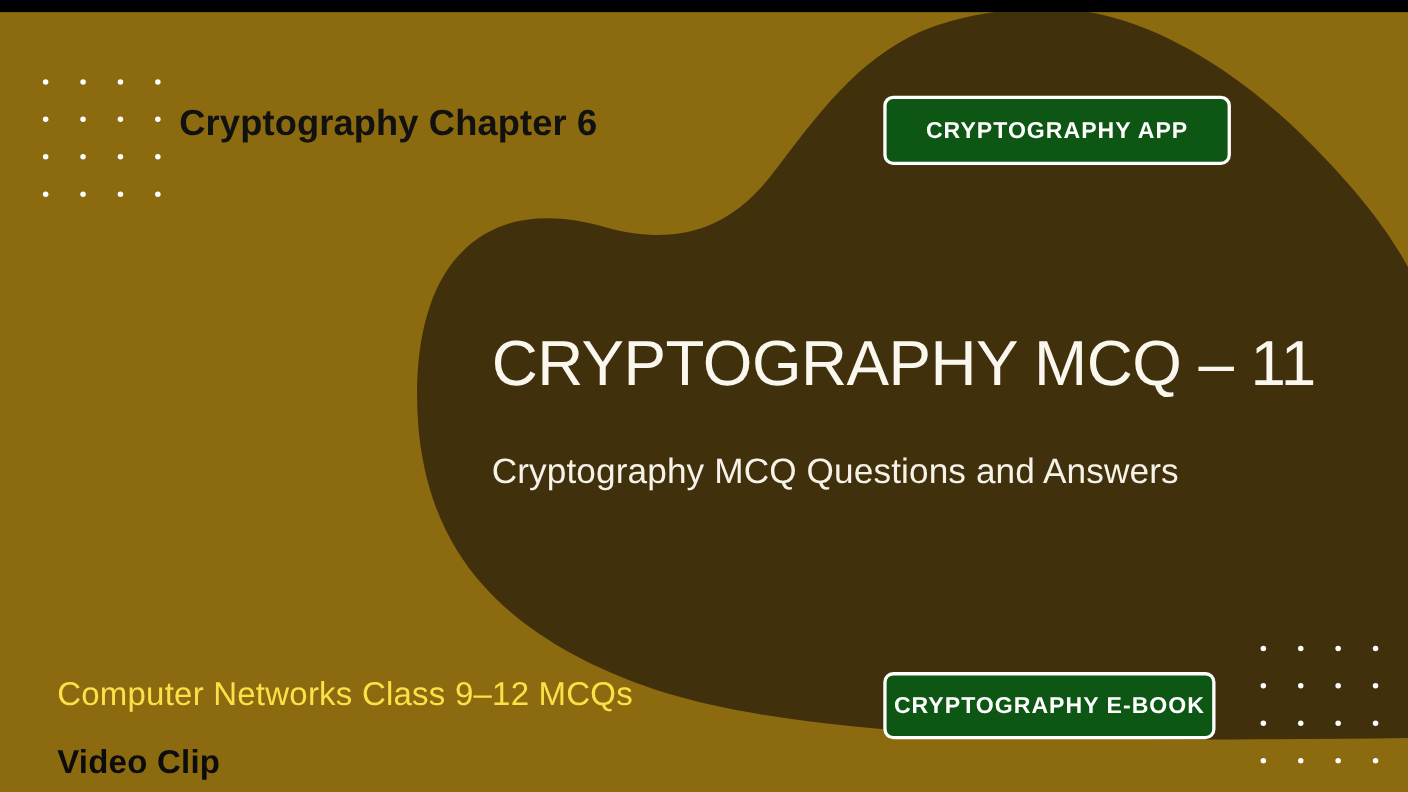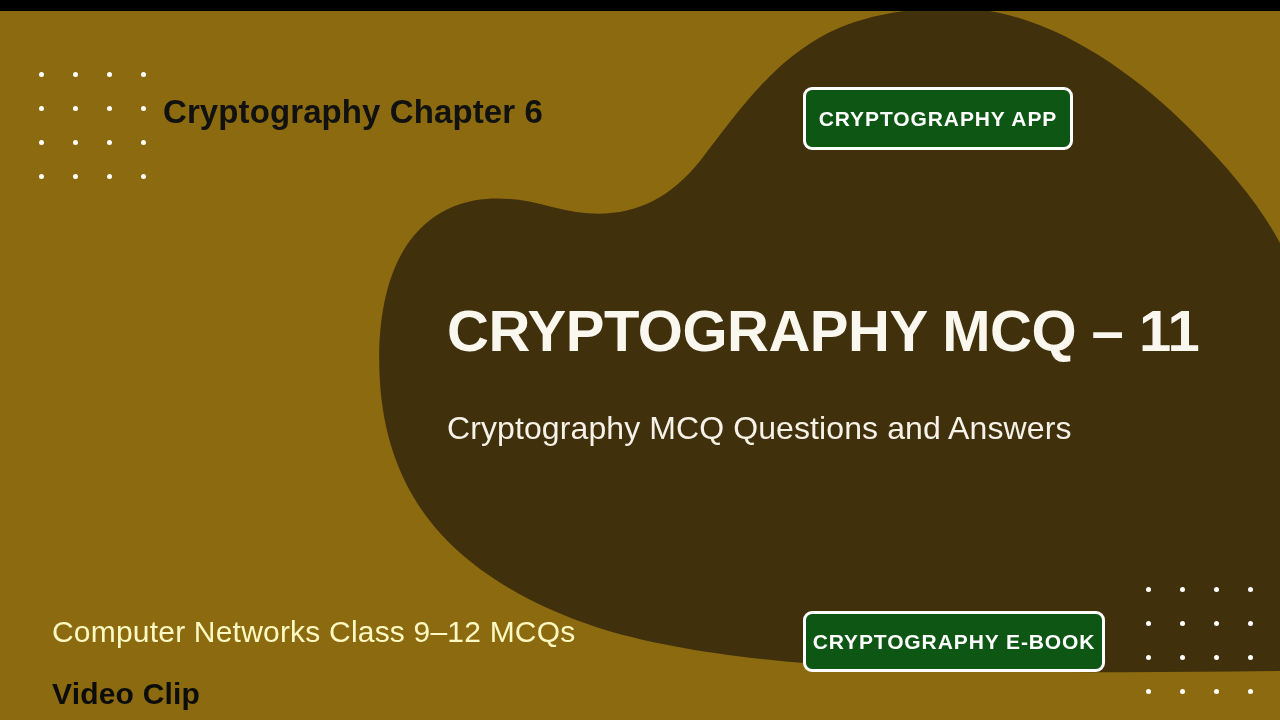--- a/index.html
+++ b/index.html
@@ -67,40 +67,40 @@
     box-sizing: border-box;
     color: #ffffff;
     font-weight: 700;
     letter-spacing: 0.9px;
     white-space: nowrap;
     cursor: pointer;
   }
   #btn-app {
     left: 803px;
     top: 76px;
-    width: 270px;
+    width: 316px;
     height: 63px;
     font-size: 21px;
     text-align: right;
   }
   #btn-ebook {
     left: 803px;
     top: 600px;
     width: 302px;
     height: 61px;
     font-size: 21px;
   }
 
   
   #main-title {
     position: absolute;
     left: 447px;
     top: 283px;
     font-size: 58px;
-    font-weight: 700;
+    font-weight: 400;
     letter-spacing: -0.5px;
     color: #faf7ef;
     white-space: nowrap;
     line-height: 74px;
   }
   #main-subtitle {
     position: absolute;
     left: 447px;
     top: 395px;
     font-size: 32px;
@@ -178,21 +178,21 @@
   <div id="header-title">Cryptography Chapter 6</div>
 
   <div class="pill" id="btn-app" style="background: rgb(14, 86, 20); border-color: rgb(255, 255, 255);">
     <span>CRYPTOGRAPHY APP</span>
   </div>
 
   <div id="main-title" style="color: rgb(250, 247, 239);">CRYPTOGRAPHY MCQ – 11</div>
 
   <div id="main-subtitle" style="color: rgb(246, 242, 232); text-align: center;">Cryptography MCQ Questions and Answers</div>
 
-  <div id="footer-line1" style="color: #fef9c3;">Computer Networks Class 9–12 MCQs</div>
+  <div id="footer-line1" style="color: #fde047;">Computer Networks Class 9–12 MCQs</div>
 
   <div id="footer-line2" style="color: rgb(12, 12, 10);">Video Clip</div>
 
   <div class="pill" id="btn-ebook" style="background: rgb(14, 86, 20); border-color: rgb(255, 255, 255);">
     <span>CRYPTOGRAPHY E-BOOK</span>
   </div>
 
   <div class="dot-grid" id="dots-bottom-right">
     <span class="dot"></span>
     <span class="dot"></span>

